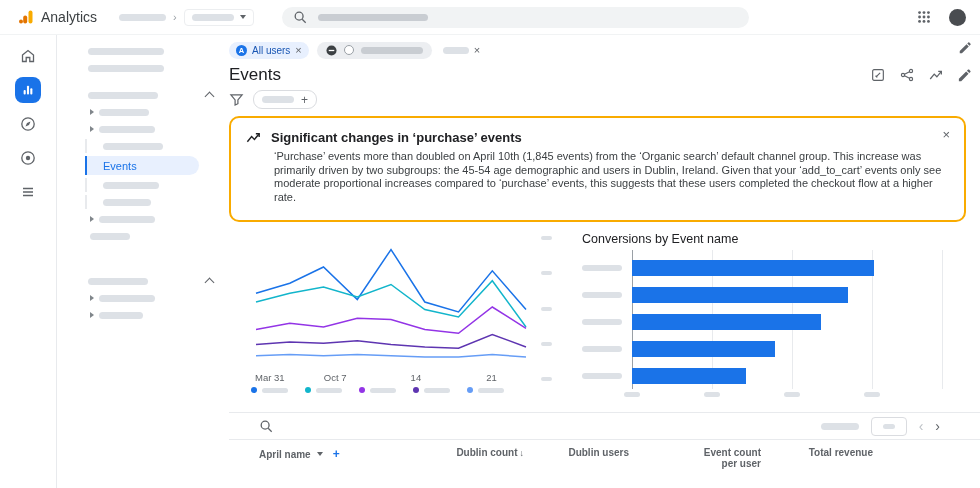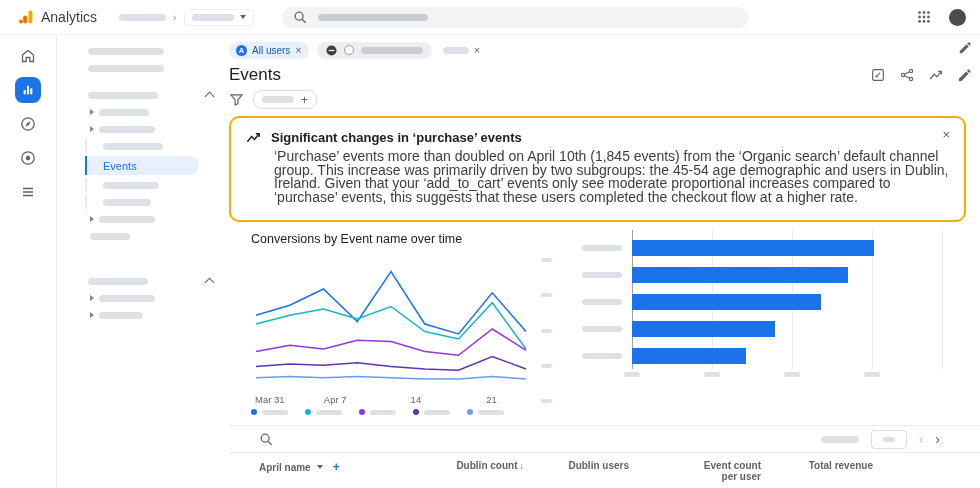--- a/index.html
+++ b/index.html
@@ -69,21 +69,21 @@
   .filter-row{display:flex;align-items:center;gap:9px;margin-top:5px}
   .add-filter{display:flex;align-items:center;gap:7px;border:1px solid #dadce0;border-radius:9px;
               height:17px;padding:0 8px}
   .plus-txt{color:#5f6368;font-size:12px;line-height:1}
 
   
   .insight{margin:7px 14px 0 0;border:2px solid #f9ab00;border-radius:10px;padding:11px 14px 9px;position:relative}
   .insight-head{display:flex;align-items:center;gap:9px}
   .insight-title{font-size:13px;font-weight:bold;color:#202124}
   .insight-close{position:absolute;top:9px;right:14px;color:#5f6368;font-size:13px;cursor:pointer}
-  .insight-body{font-size:14px;line-height:13.5px;color:#3c4043;margin:4px 0 7px 29px;max-width:700px}
+  .insight-body{font-size:11px;line-height:13.5px;color:#3c4043;margin:4px 0 7px 29px;max-width:700px}
   .insight-actions{display:flex;align-items:center;margin-left:29px}
   .btn-primary{background:#1a73e8;color:#fff;font-size:11px;border:none;border-radius:4px;
                padding:6px 12px;font-family:inherit;cursor:pointer}
   .btn-link{color:#1a73e8;font-size:11px;background:none;border:none;margin-left:26px;
             font-family:inherit;cursor:pointer}
   .thumbs{margin-left:auto;display:flex;gap:16px;margin-right:4px}
 
   
   .charts-row{display:flex;margin-top:10px;padding-left:22px;gap:30px}
   .chart-title{font-size:12.5px;color:#202124;margin-bottom:8px}
@@ -325,33 +325,32 @@
           </svg>
           <span class="insight-title">Significant changes in ‘purchase’ events</span>
         </div>
         <span class="insight-close">×</span>
         <p class="insight-body">‘Purchase’ events more than doubled on April 10th (1,845 events) from the ‘Organic search’ default channel group. This increase was primarily driven by two subgroups: the 45-54 age demographic and users in Dublin, Ireland. Given that your ‘add_to_cart’ events only see moderate proportional increases compared to ‘purchase’ events, this suggests that these users completed the checkout flow at a higher rate.</p>
       </section>
 
       <div class="charts-row">
 
         <div class="chart-card">
-          <div class="chart-title">Conversions by Event name over time</div>
           <div class="line-wrap">
             <div>
               <svg id="line-svg" width="280" height="135" viewBox="0 0 280 135">
                   <polyline points="5.0,61.3 38.8,51.3 72.5,35.0 106.3,67.5 140.0,17.5 173.8,70.0 207.5,80.0 241.3,38.8 275.0,77.5" fill="none" stroke="#1a73e8" stroke-width="1.5"></polyline>
                   <polyline points="5.0,70.0 38.8,61.3 72.5,55.0 106.3,65.0 140.0,52.5 173.8,77.5 207.5,85.0 241.3,48.8 275.0,95.0" fill="none" stroke="#12b5cb" stroke-width="1.5"></polyline>
                   <polyline points="5.0,97.5 38.8,91.3 72.5,95.0 106.3,86.3 140.0,87.5 173.8,97.5 207.5,101.3 241.3,75.0 275.0,96.3" fill="none" stroke="#9334e6" stroke-width="1.5"></polyline>
                   <polyline points="5.0,112.5 38.8,110.0 72.5,111.3 106.3,108.8 140.0,112.5 173.8,115.0 207.5,116.3 241.3,102.5 275.0,115.0" fill="none" stroke="#5e35b1" stroke-width="1.5"></polyline>
                   <polyline points="5.0,123.8 38.8,122.5 72.5,123.8 106.3,122.5 140.0,123.8 173.8,125.0 207.5,125.0 241.3,122.5 275.0,125.0" fill="none" stroke="#669df6" stroke-width="1.5"></polyline>
                 </svg>
               <div class="x-labels">
                 <span class="xl0">Mar 31</span>
-                <span class="xl1">Apr 7</span>
+                <span class="xl1">Oct 7</span>
                 <span class="xl2">14</span>
                 <span class="xl3">21</span>
               </div>
               <div class="legend">
                   <span class="leg-item">
                     <span class="leg-dot" style="background: rgb(26, 115, 232);"></span>
                     <span class="pill" style="width: 26px; height: 5px;"></span>
                   </span>
                   <span class="leg-item">
                     <span class="leg-dot" style="background: rgb(18, 181, 203);"></span>
@@ -375,20 +374,21 @@
               <span class="pill"></span>
               <span class="pill"></span>
               <span class="pill"></span>
               <span class="pill"></span>
               <span class="pill"></span>
             </div>
           </div>
         </div>
 
         <div class="chart-card">
+          <div class="chart-title">Conversions by Event name</div>
           <div class="bar-plot">
               <div class="bar-gridline axis" style="left: 50px;"></div>
               <div class="bar-gridline" style="left: 129.922px;"></div>
               <div class="bar-gridline" style="left: 209.844px;"></div>
               <div class="bar-gridline" style="left: 289.766px;"></div>
               <div class="bar-gridline" style="left: 360px;"></div>
               <div class="bar-row">
                 <span class="pill"></span>
                 <div class="bar" style="width: 242.188px; background: rgb(26, 115, 232);"></div>
               </div>

